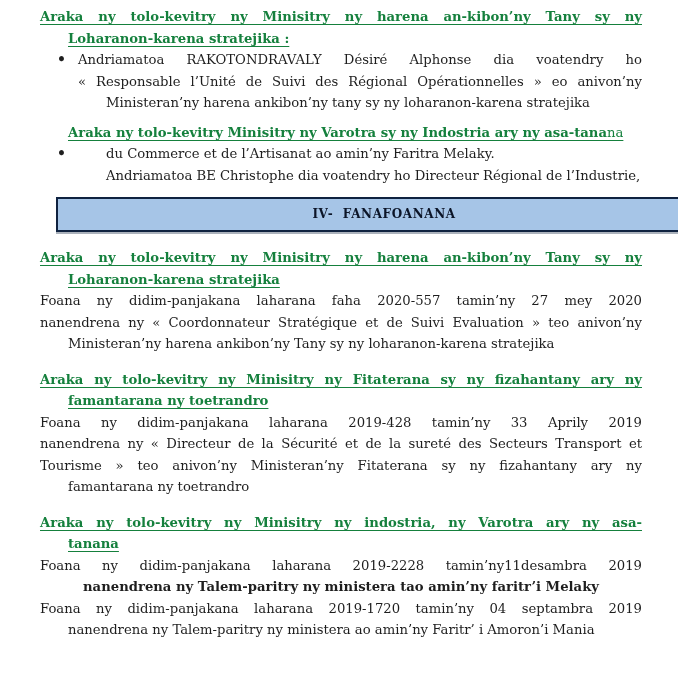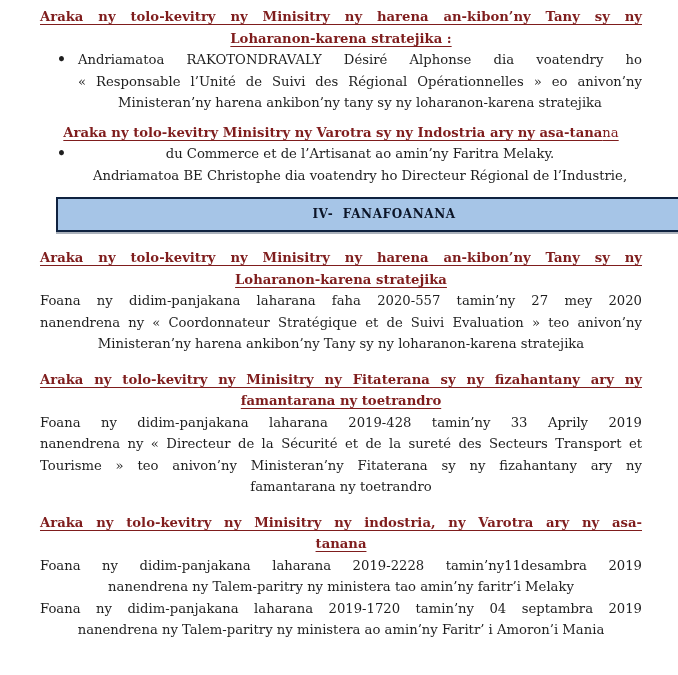--- a/index.html
+++ b/index.html
@@ -11,26 +11,26 @@
     overflow:hidden;
   }
   .page{
     box-sizing:border-box;
     width:678px;height:675px;
     padding:6px 36px 0 40px;
     font-size:13.2px;
     line-height:21.5px;
   }
   
-  .ln{text-align:center;}
+  .ln{text-align:left;margin-left:28px;}
   .jl{text-align:justify;text-align-last:justify;}
-  .ctr{text-align:left;text-align-last:center;}
+  .ctr{text-align:left;text-align-last:center;font-weight:bold;}
   .heading{
     font-weight:700;
-    color:#7f1d1d;
+    color:#15803d;
   }
   .heading .u, .u{
     text-decoration:underline;
     text-decoration-thickness:1.4px;
     text-underline-offset:3px;
   }
   .reg{font-weight:400;}
   .para{margin:0;}
   .bullet-item{
     position:relative;

